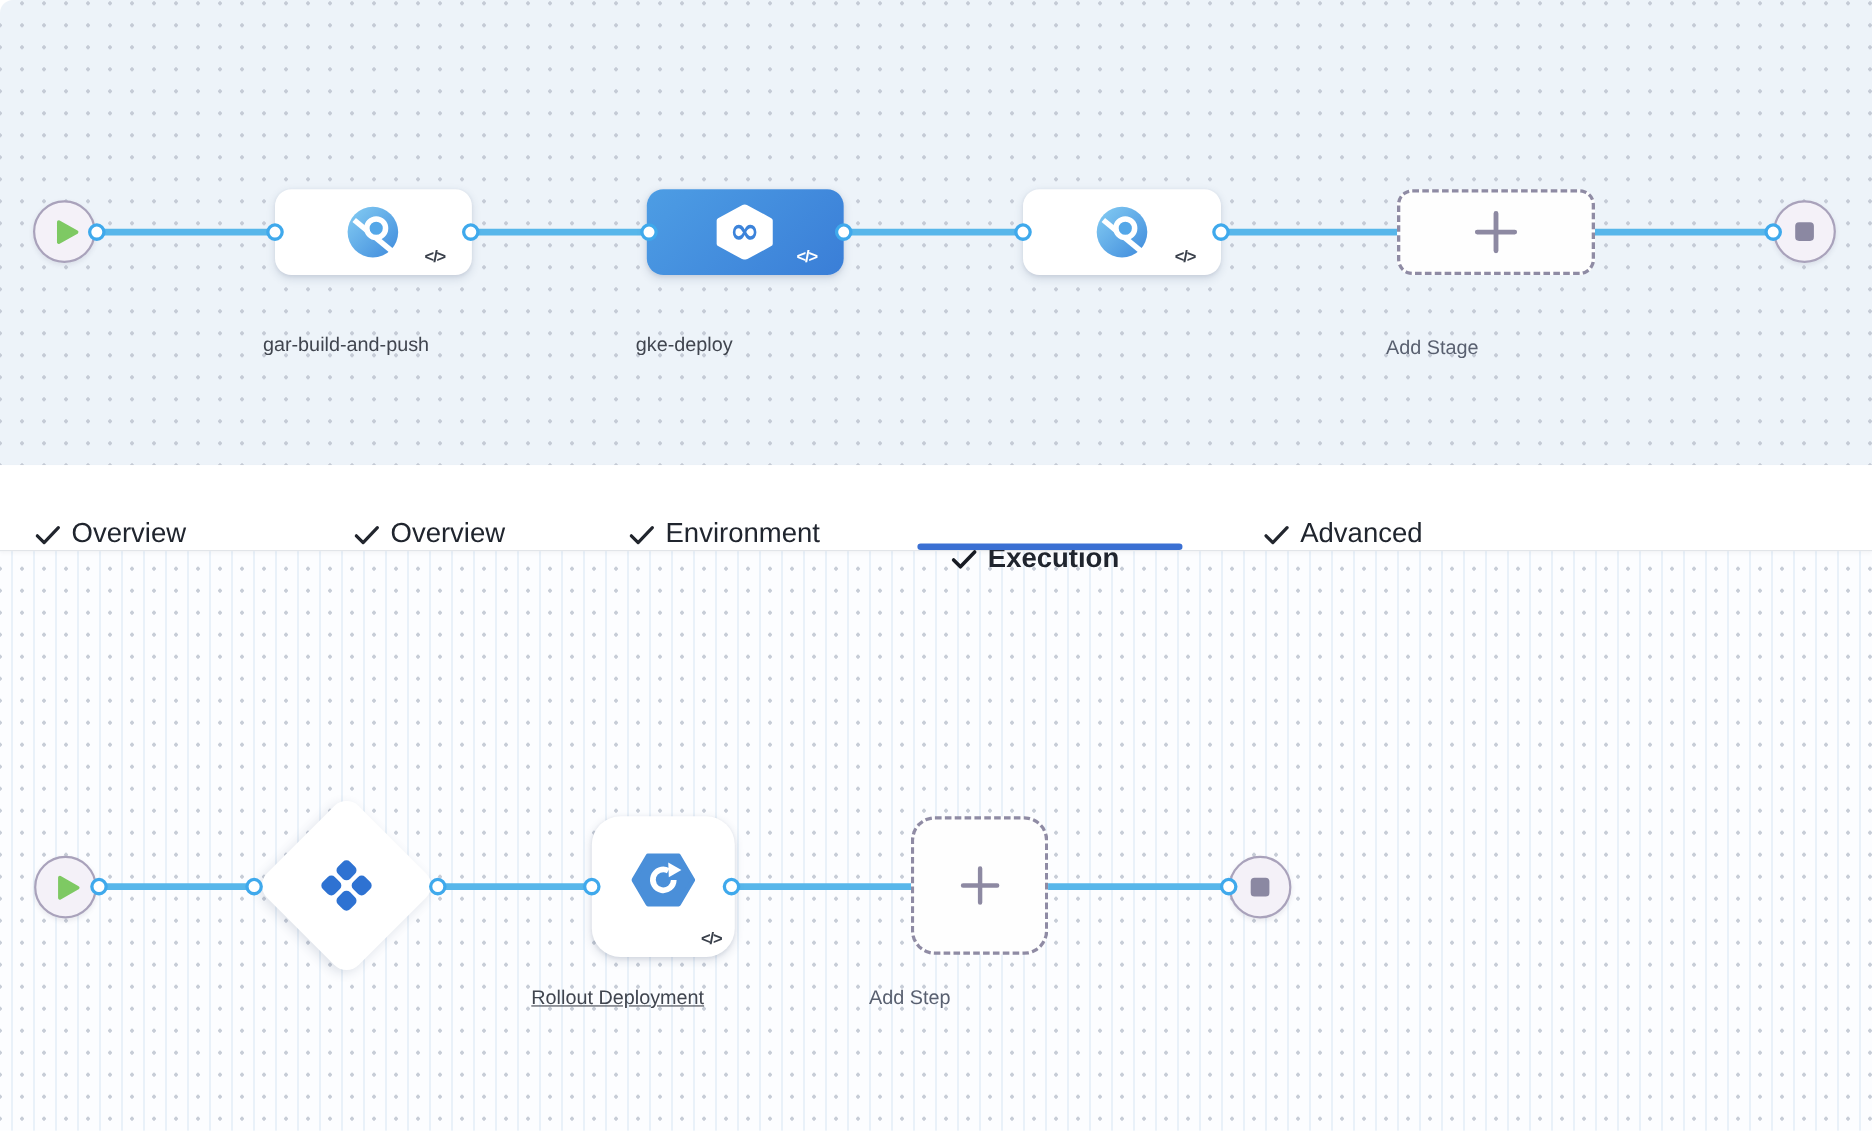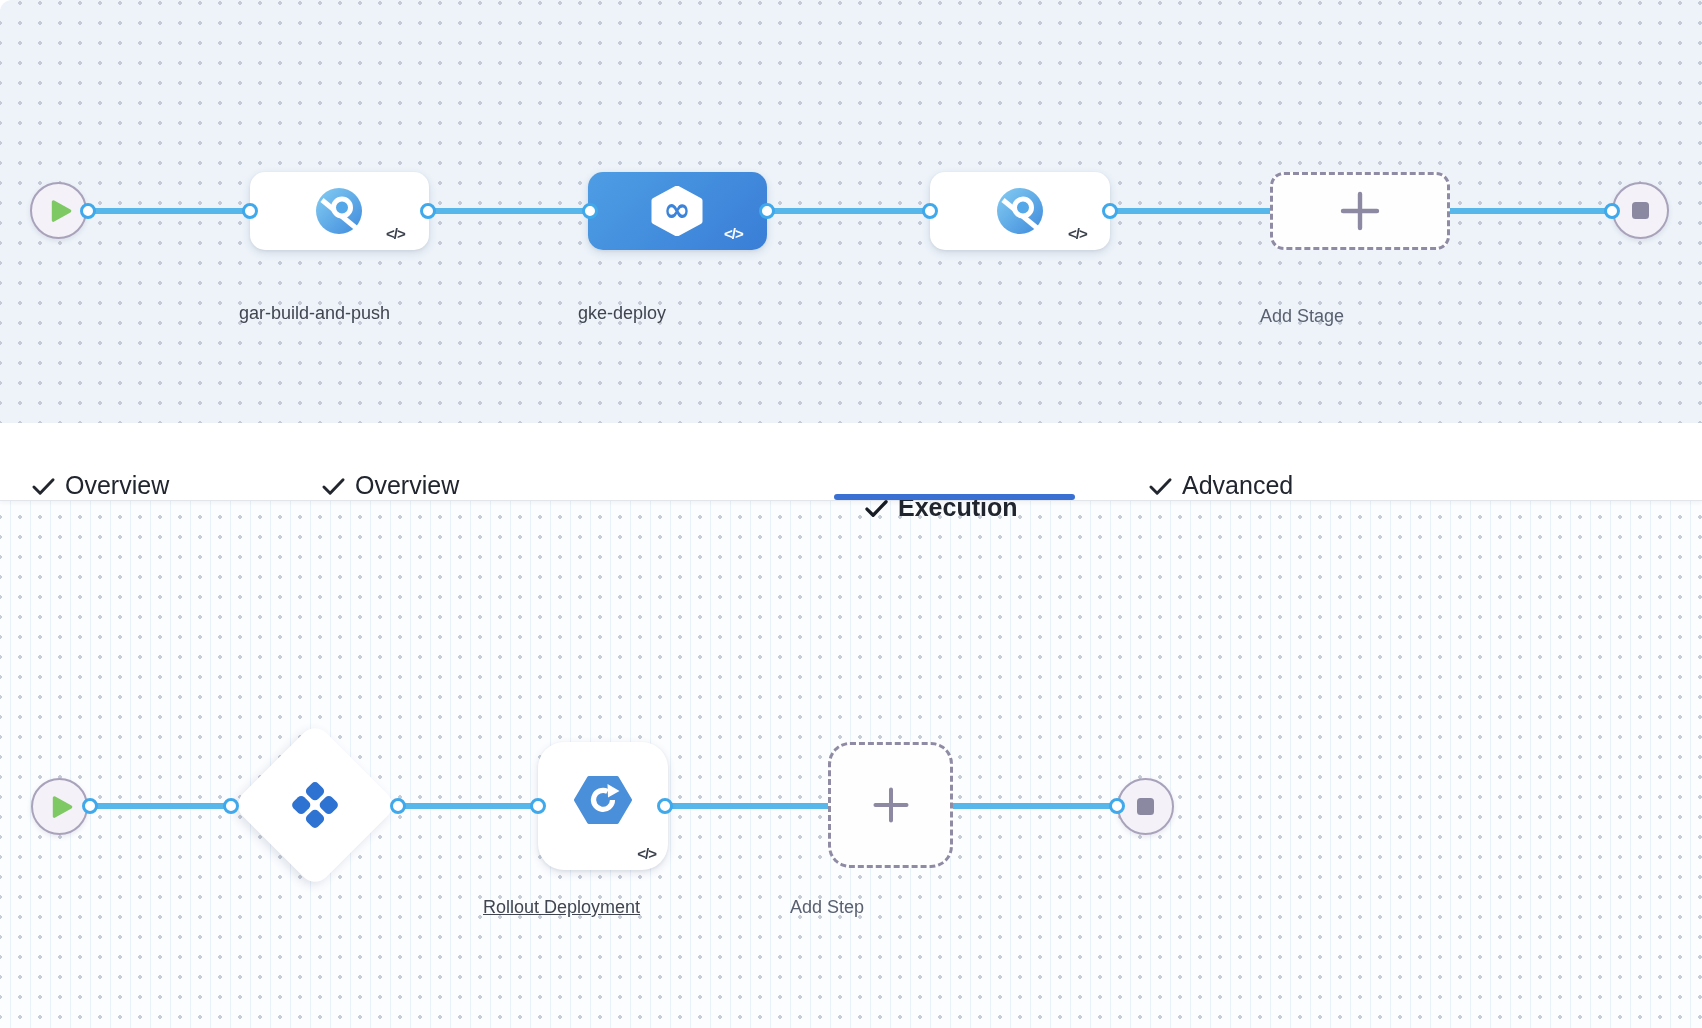--- a/index.html
+++ b/index.html
@@ -156,20 +156,26 @@
           <path d="M3.5 12.5 L9 18 L20.5 6" fill="none" stroke="#22262e" stroke-width="2.6" stroke-linecap="round" stroke-linejoin="round"></path>
         </svg>
       <span class="tab-label">Overview</span>
     </div>
     <div class="tab" style="left:320px;">
       <svg width="27" height="27" viewBox="0 0 24 24">
           <path d="M3.5 12.5 L9 18 L20.5 6" fill="none" stroke="#22262e" stroke-width="2.6" stroke-linecap="round" stroke-linejoin="round"></path>
         </svg>
       <span class="tab-label">Overview</span>
     </div>
+    <div class="tab" style="left:570px;">
+      <svg width="27" height="27" viewBox="0 0 24 24">
+          <path d="M3.5 12.5 L9 18 L20.5 6" fill="none" stroke="#22262e" stroke-width="2.6" stroke-linecap="round" stroke-linejoin="round"></path>
+        </svg>
+      <span class="tab-label">Environment</span>
+    </div>
     <div class="tab active" style="left:863px;margin-top:22px;">
       <svg width="27" height="27" viewBox="0 0 24 24">
           <path d="M3.5 12.5 L9 18 L20.5 6" fill="none" stroke="#181c24" stroke-width="2.9" stroke-linecap="round" stroke-linejoin="round"></path>
         </svg>
       <span class="tab-label">Execution</span>
     </div>
     <div class="tab" style="left:1147px;">
       <svg width="27" height="27" viewBox="0 0 24 24">
           <path d="M3.5 12.5 L9 18 L20.5 6" fill="none" stroke="#22262e" stroke-width="2.6" stroke-linecap="round" stroke-linejoin="round"></path>
         </svg>

